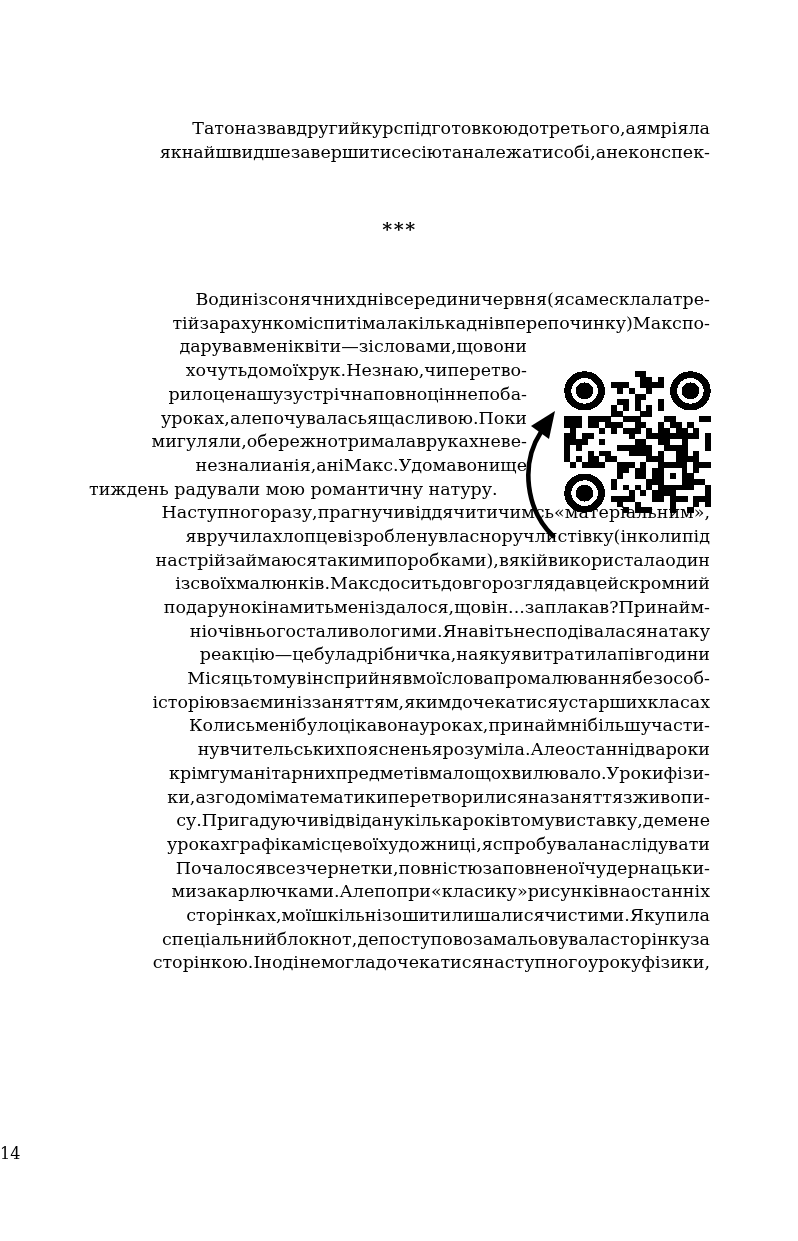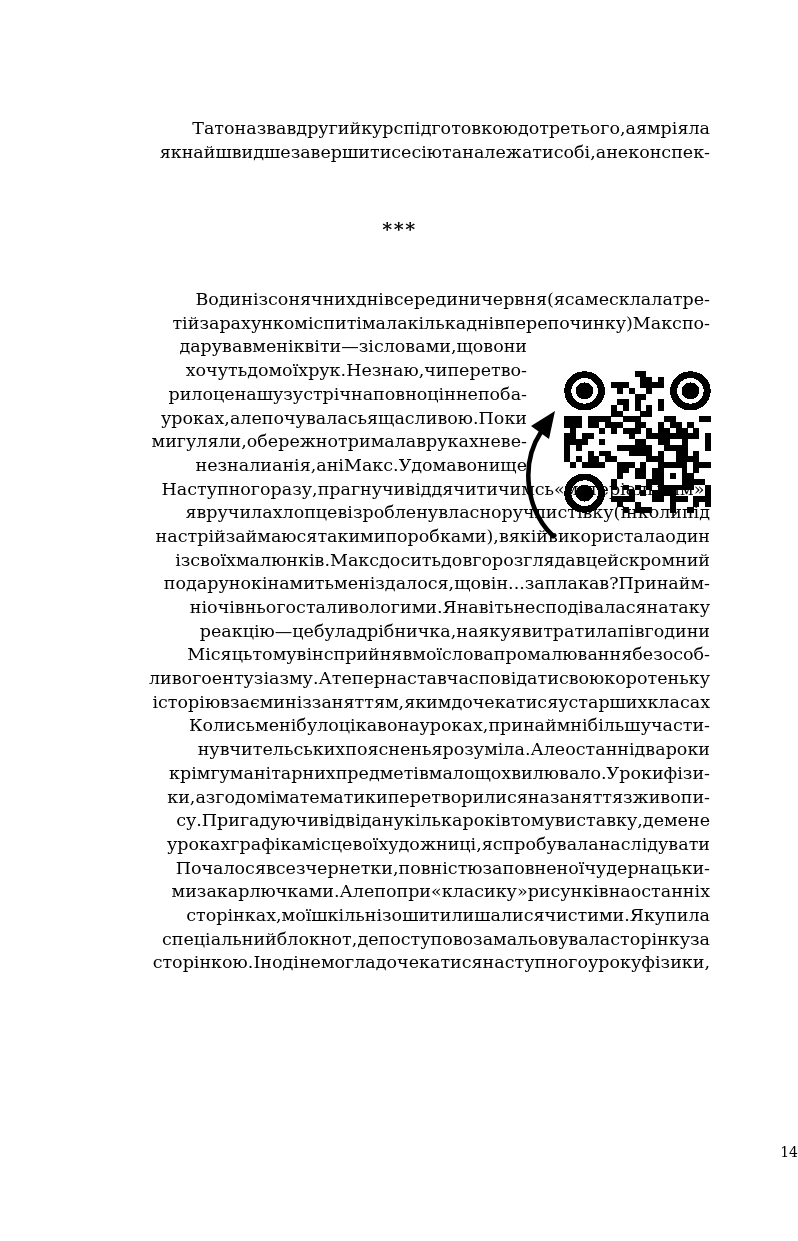--- a/index.html
+++ b/index.html
@@ -48,22 +48,22 @@
   .arrow {
     position: absolute;
     left: 518px;
     top: 402px;
   }
   .page-number {
     position: absolute;
     left: 0;
     top: 1144px;
     width: 100%;
-    text-align: right;
-    font-size: 14px;
+    text-align: left;
+    font-size: 16px;
   }
 </style>
 </head>
 <body>
 
 <div class="page">
 
   <div class="text-block">
     <div class="para">
         <div class="line indent jst">
@@ -173,20 +173,21 @@
           <span>не</span>
           <span>знали</span>
           <span>ані</span>
           <span>я,</span>
           <span>ані</span>
           <span>Макс.</span>
           <span>Удома</span>
           <span>вони</span>
           <span>ще</span>
         </div>
+        <div class="line end">тиждень радували мою романтичну натуру.</div>
       </div>
 
     <div class="para">
         <div class="line indent jst">
           <span>Наступного</span>
           <span>разу,</span>
           <span>прагнучи</span>
           <span>віддячити</span>
           <span>чимсь</span>
           <span>«матеріальним»,</span>
@@ -268,31 +269,20 @@
           <span>Місяць</span>
           <span>тому</span>
           <span>він</span>
           <span>сприйняв</span>
           <span>мої</span>
           <span>слова</span>
           <span>про</span>
           <span>малювання</span>
           <span>без</span>
           <span>особ-</span>
-        </div>
-        <div class="line jst">
-          <span>ливого</span>
-          <span>ентузіазму.</span>
-          <span>А</span>
-          <span>тепер</span>
-          <span>настав</span>
-          <span>час</span>
-          <span>повідати</span>
-          <span>свою</span>
-          <span>коротеньку</span>
         </div>
         <div class="line jst">
           <span>історію</span>
           <span>взаємин</span>
           <span>із</span>
           <span>заняттям,</span>
           <span>яким</span>
           <span>дочекатися</span>
           <span>у</span>
           <span>старших</span>

